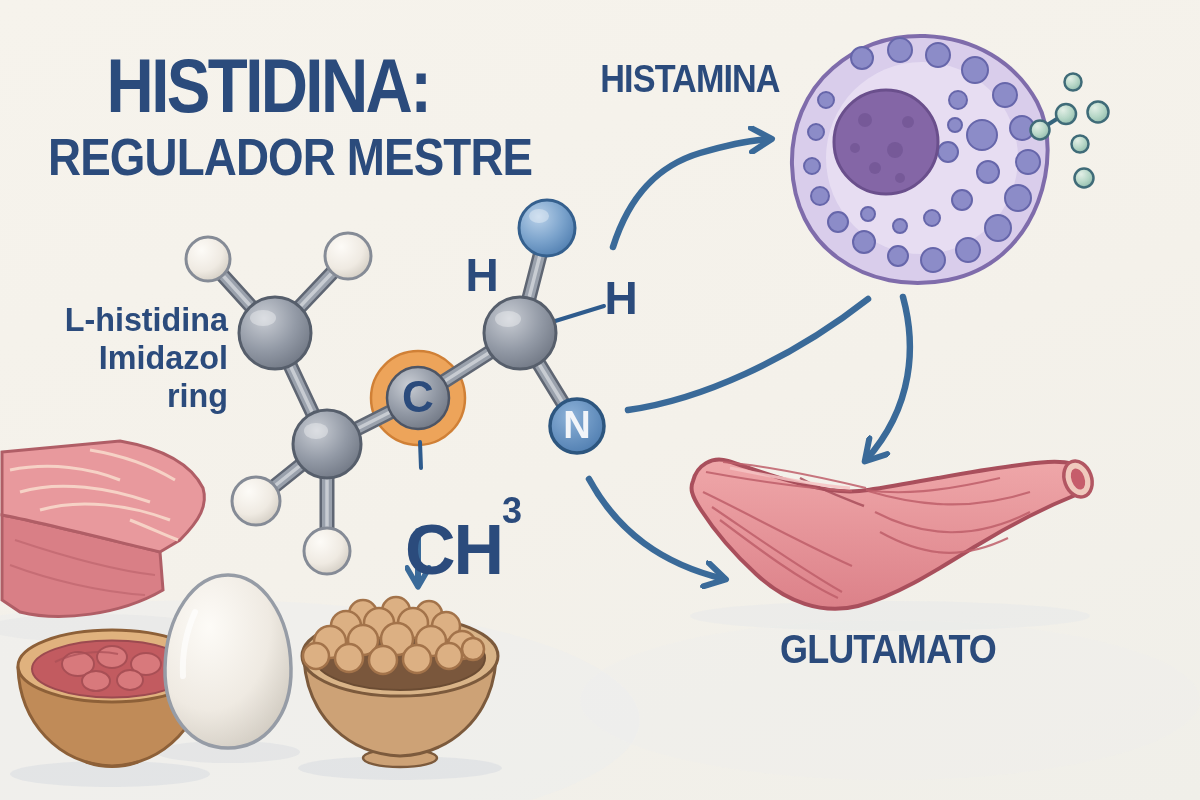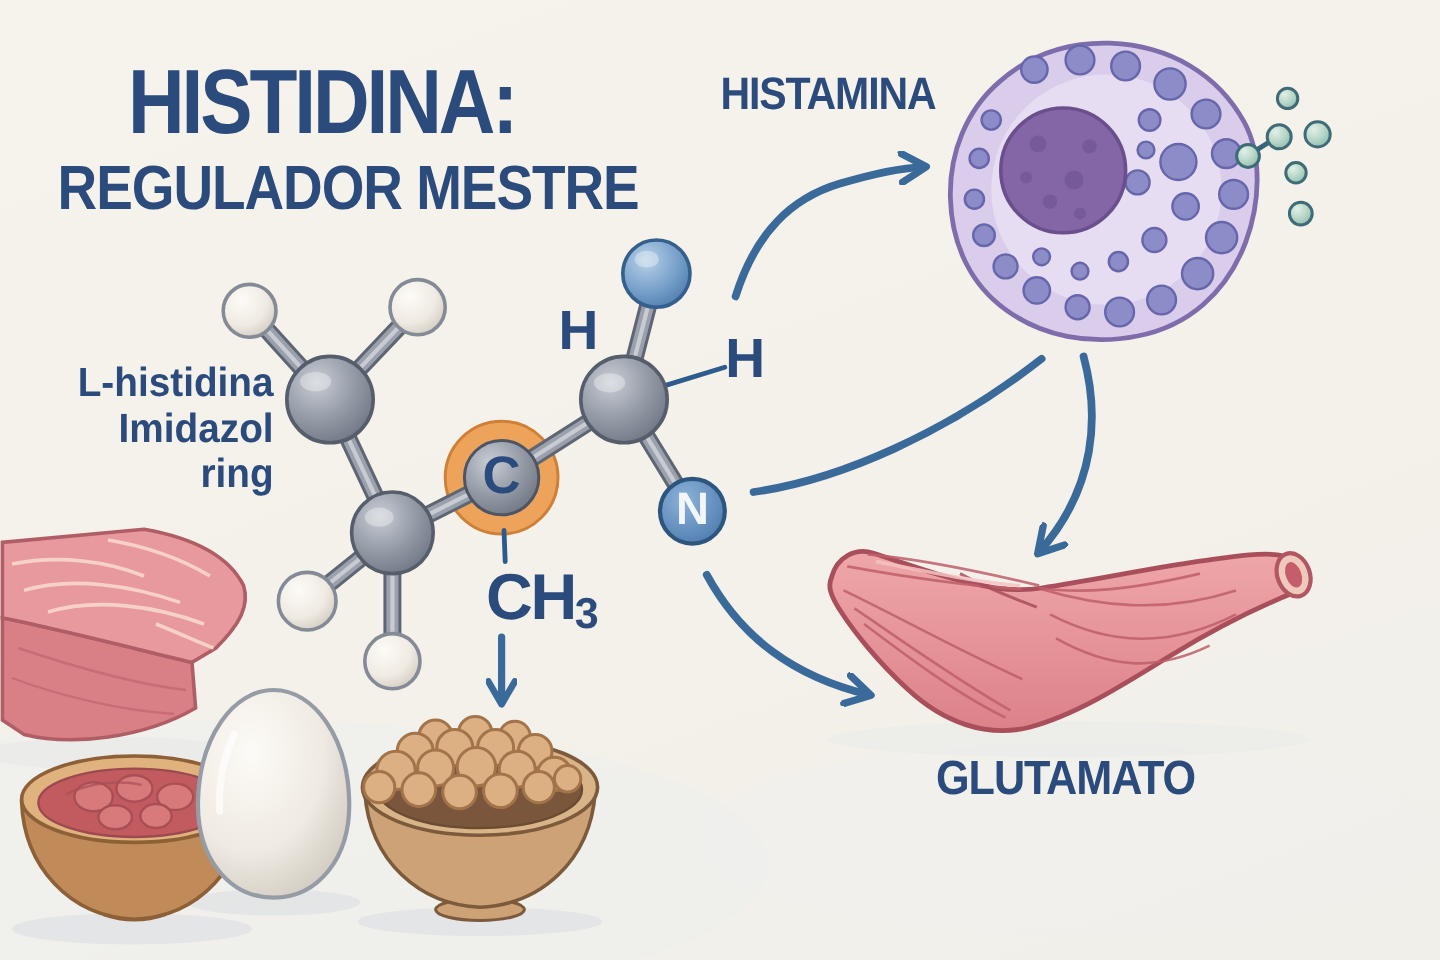--- a/index.html
+++ b/index.html
@@ -14,21 +14,21 @@
   .t1{font-size:76px;letter-spacing:-3px;transform:scaleX(.86);transform-origin:center;}
   .t2{font-size:52px;letter-spacing:-1px;transform:scaleX(.88);transform-origin:center;margin-top:4px;}
   .histamina{font-size:38px;letter-spacing:-1px;transform:scaleX(.9);transform-origin:center;}
   .mol-caption{font-size:34px;font-weight:700;line-height:1.12;text-align:right;
     transform:scaleX(.95);transform-origin:right center;}
   .atom-letter{font-weight:800;text-align:center;}
   .carno-title{font-size:36px;letter-spacing:-.5px;transform:scaleX(.92);transform-origin:center;}
   .carno-sub{font-size:33px;font-weight:700;line-height:1.16;transform:scaleX(.93);transform-origin:center;margin-top:4px;}
   .glutamato{font-size:40px;letter-spacing:-1px;transform:scaleX(.9);transform-origin:center;}
   .ch3{display:flex;align-items:flex-start;}
-  .ch3 .main{font-size:54px;letter-spacing:-2px;}
+  .ch3 .main{font-size:70px;letter-spacing:-2px;margin-top:44px;}
   .ch3 .sub{font-size:36px;margin-top:22px;}
 </style>
 </head>
 <body>
 
 <div id="canvas">
 
 <svg width="1200" height="800" viewBox="0 0 1200 800">
   <defs>
     <radialGradient id="gGray" cx="35%" cy="30%" r="80%">

